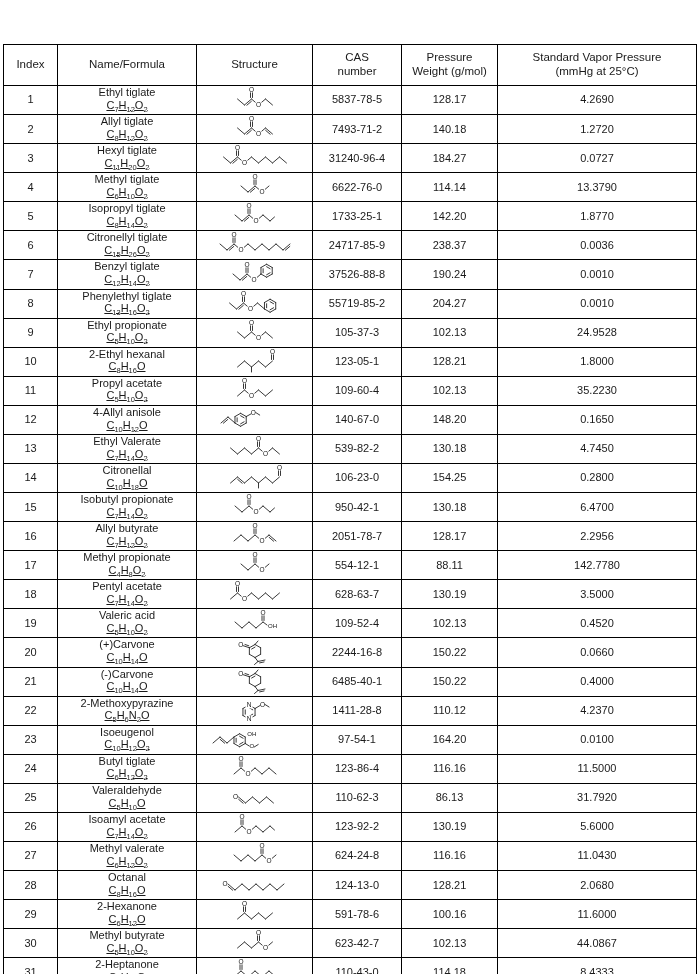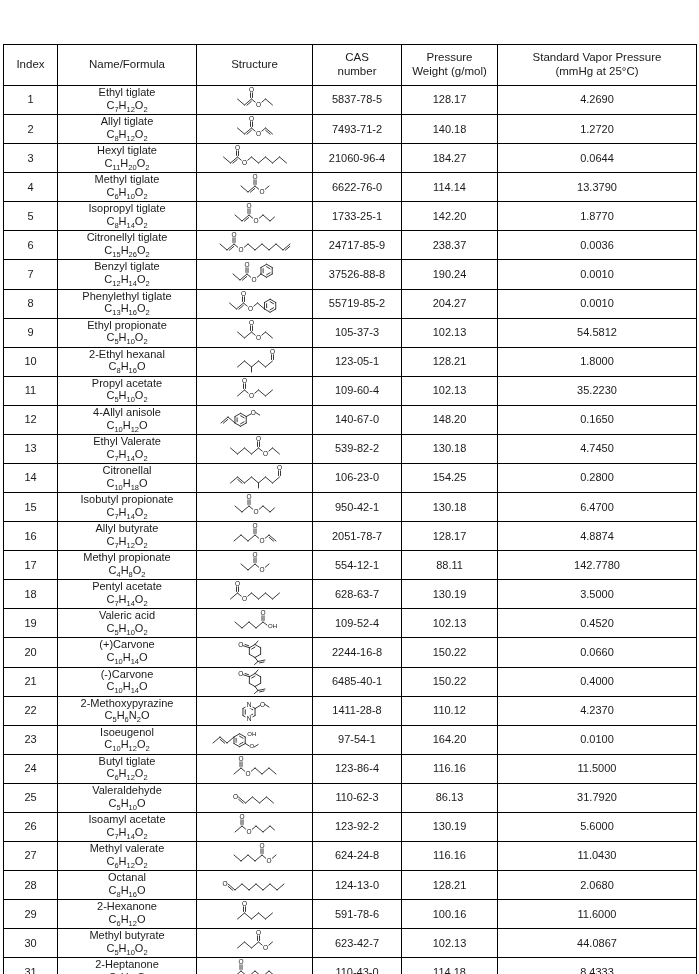--- a/index.html
+++ b/index.html
@@ -6,21 +6,21 @@
     font-family:"Liberation Sans",sans-serif;}
   .wrap{padding:3px;width:693px;}
   table{border-collapse:collapse;table-layout:fixed;width:693px;margin-top:41px;}
   th,td{border:1px solid #000;text-align:center;vertical-align:middle;
     padding:0 2px;font-size:11px;line-height:1.2;overflow:hidden;}
   th{font-weight:400;height:40px;white-space:pre-line;font-size:11.5px;}
   td{height:28px;}
   td.st{padding:0;}
   td.st svg{display:block;margin:0 auto;}
   .nm{line-height:1.15;}
-  .fm{line-height:1.1;}
+  .fm{line-height:1.1;text-decoration:underline;}
   sub{font-size:7.5px;}
 </style>
 </head>
 <body>
 
 <div class="wrap">
   <table>
     <colgroup>
       <col style="width:54px">
         <col style="width:139px">
@@ -112,23 +112,23 @@
               <line x1="45.5" y1="19" x2="52.5" y2="13" stroke="#222" stroke-width="0.9" stroke-linecap="round"></line>
               <line x1="52.5" y1="13" x2="59.5" y2="19" stroke="#222" stroke-width="0.9" stroke-linecap="round"></line>
               <line x1="59.5" y1="19" x2="66.5" y2="13" stroke="#222" stroke-width="0.9" stroke-linecap="round"></line>
               <line x1="66.5" y1="13" x2="73.5" y2="19" stroke="#222" stroke-width="0.9" stroke-linecap="round"></line>
               <line x1="73.5" y1="19" x2="80.5" y2="13" stroke="#222" stroke-width="0.9" stroke-linecap="round"></line>
               <line x1="80.5" y1="13" x2="87.5" y2="19" stroke="#222" stroke-width="0.9" stroke-linecap="round"></line>
               <rect x="42.5" y="15.5" width="6" height="7" fill="#fff"></rect>
               <text x="45.5" y="21.3" font-size="6.5" fill="#111" text-anchor="middle" font-family="&quot;Liberation Sans&quot;,sans-serif">O</text>
             </svg>
           </td>
-          <td>21060-96-4</td>
+          <td>31240-96-4</td>
           <td>184.27</td>
-          <td>0.0644</td>
+          <td>0.0727</td>
         </tr>
         <tr>
           <td>4</td>
           <td>
             <div class="nm">Methyl tiglate</div>
             <div class="fm">C<sub>6</sub>H<sub>10</sub>O<sub>2</sub></div>
           </td>
           <td class="st">
             <svg width="112" height="28" viewBox="0 0 112 28">
               <line x1="42" y1="13" x2="49" y2="19" stroke="#222" stroke-width="0.9" stroke-linecap="round"></line>
@@ -286,21 +286,21 @@
               <text x="52.5" y="5.8" font-size="6.5" fill="#111" text-anchor="middle" font-family="&quot;Liberation Sans&quot;,sans-serif">O</text>
               <line x1="52.5" y1="13" x2="59.5" y2="19" stroke="#222" stroke-width="0.9" stroke-linecap="round"></line>
               <line x1="59.5" y1="19" x2="66.5" y2="13" stroke="#222" stroke-width="0.9" stroke-linecap="round"></line>
               <line x1="66.5" y1="13" x2="73.5" y2="19" stroke="#222" stroke-width="0.9" stroke-linecap="round"></line>
               <rect x="56.5" y="15.5" width="6" height="7" fill="#fff"></rect>
               <text x="59.5" y="21.3" font-size="6.5" fill="#111" text-anchor="middle" font-family="&quot;Liberation Sans&quot;,sans-serif">O</text>
             </svg>
           </td>
           <td>105-37-3</td>
           <td>102.13</td>
-          <td>54.5812</td>
+          <td>24.9528</td>
         </tr>
         <tr>
           <td>10</td>
           <td>
             <div class="nm">2-Ethyl hexanal</div>
             <div class="fm">C<sub>8</sub>H<sub>16</sub>O</div>
           </td>
           <td class="st">
             <svg width="112" height="28" viewBox="0 0 112 28">
               <line x1="38.5" y1="19" x2="45.5" y2="13" stroke="#222" stroke-width="0.9" stroke-linecap="round"></line>
@@ -465,21 +465,21 @@
               <line x1="56" y1="13" x2="63" y2="19" stroke="#222" stroke-width="0.9" stroke-linecap="round"></line>
               <line x1="63" y1="19" x2="70" y2="13" stroke="#222" stroke-width="0.9" stroke-linecap="round"></line>
               <line x1="70" y1="13" x2="77" y2="19" stroke="#222" stroke-width="0.9" stroke-linecap="round"></line>
               <line x1="70.15365466512486" y1="15.370736224021003" x2="74.63365466512485" y2="19.210736224021005" stroke="#222" stroke-width="0.9" stroke-linecap="round"></line>
               <rect x="60" y="15.5" width="6" height="7" fill="#fff"></rect>
               <text x="63" y="21.3" font-size="6.5" fill="#111" text-anchor="middle" font-family="&quot;Liberation Sans&quot;,sans-serif">O</text>
             </svg>
           </td>
           <td>2051-78-7</td>
           <td>128.17</td>
-          <td>4.8874</td>
+          <td>2.2956</td>
         </tr>
         <tr>
           <td>17</td>
           <td>
             <div class="nm">Methyl propionate</div>
             <div class="fm">C<sub>4</sub>H<sub>8</sub>O<sub>2</sub></div>
           </td>
           <td class="st">
             <svg width="112" height="28" viewBox="0 0 112 28">
               <line x1="42" y1="13" x2="49" y2="19" stroke="#222" stroke-width="0.9" stroke-linecap="round"></line>

